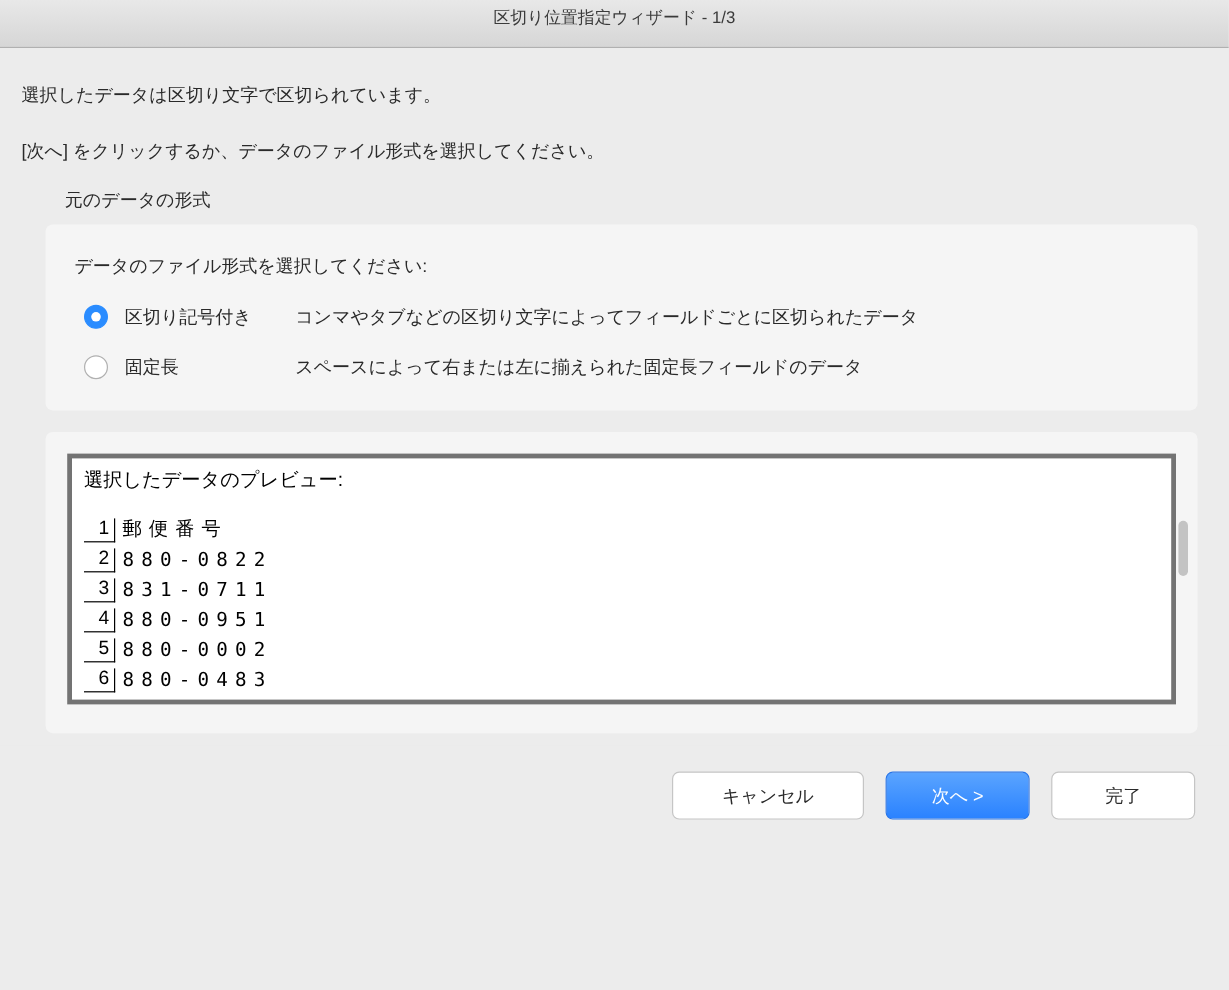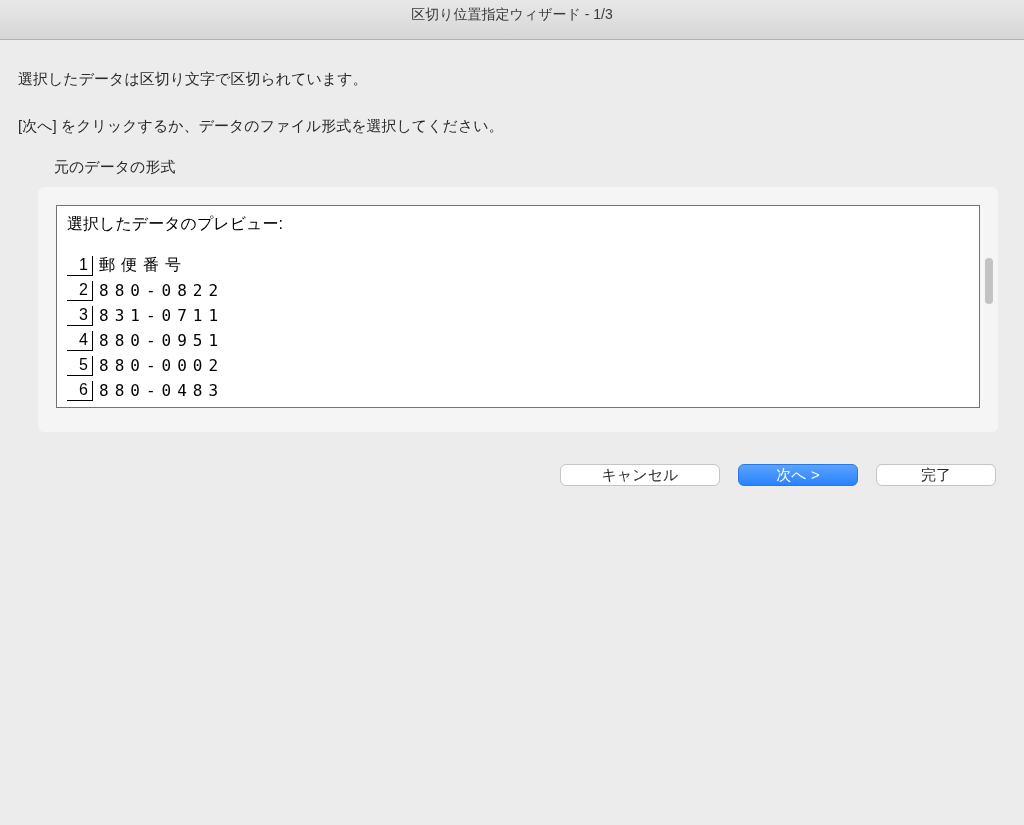--- a/index.html
+++ b/index.html
@@ -98,21 +98,21 @@
     }
     .preview-panel {
       background: #f5f5f5;
       border-radius: 6px;
       padding: 18px 18px 24px 18px;
       margin-left: 20px;
       margin-right: 8px;
     }
     .preview-box {
       background: #fff;
-      border: 1px solid #737373;
+      border: 4px solid #737373;
       padding: 8px 26px 4px 10px;
       position: relative;
     }
     .preview-title {
       font-size: 16px;
       color: #000;
       margin-bottom: 18px;
     }
     .preview-table {
       font-family: "MS Gothic", monospace;
@@ -147,21 +147,21 @@
       border-radius: 4px;
     }
     .button-bar {
       display: flex;
       justify-content: flex-end;
       gap: 18px;
       padding: 22px 28px 24px 0;
     }
     .btn {
       min-width: 120px;
-      height: 22px;
+      height: 40px;
       border-radius: 6px;
       border: 1px solid #c5c5c5;
       background: #fff;
       font-size: 15px;
       color: #2a2a2a;
       cursor: pointer;
       padding: 0 20px;
     }
     .btn.disabled {
       color: #b0b0b0;
@@ -181,20 +181,35 @@
 
 <div class="titlebar">区切り位置指定ウィザード - 1/3</div>
 
 <div class="content">
 
   <div class="intro-text">選択したデータは区切り文字で区切られています。</div>
   <div class="intro-text" style="margin-bottom:22px;">[次へ] をクリックするか、データのファイル形式を選択してください。</div>
 
   <div class="section-label">元のデータの形式</div>
 
+  <div class="panel">
+    <div class="panel-instruction">データのファイル形式を選択してください:</div>
+
+    <div class="radio-row">
+      <span class="radio selected"></span>
+      <span class="radio-label">区切り記号付き</span>
+      <span class="radio-desc">コンマやタブなどの区切り文字によってフィールドごとに区切られたデータ</span>
+    </div>
+
+    <div class="radio-row">
+      <span class="radio"></span>
+      <span class="radio-label">固定長</span>
+      <span class="radio-desc">スペースによって右または左に揃えられた固定長フィールドのデータ</span>
+    </div>
+  </div>
 
 
   <div class="preview-panel">
     <div class="preview-box" style="position:relative;">
       <div class="preview-title">選択したデータのプレビュー:</div>
       <div class="preview-table" id="preview-table">
           <div class="preview-row">
             <span class="row-num">1</span>
             <span class="row-val">郵便番号</span>
           </div>

